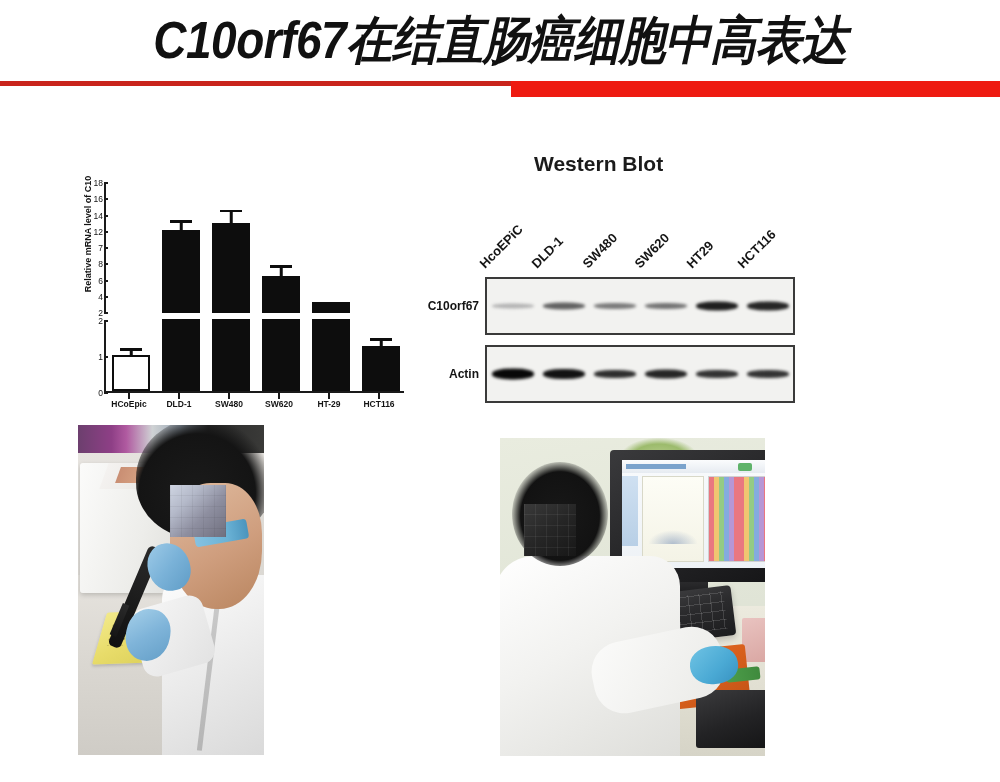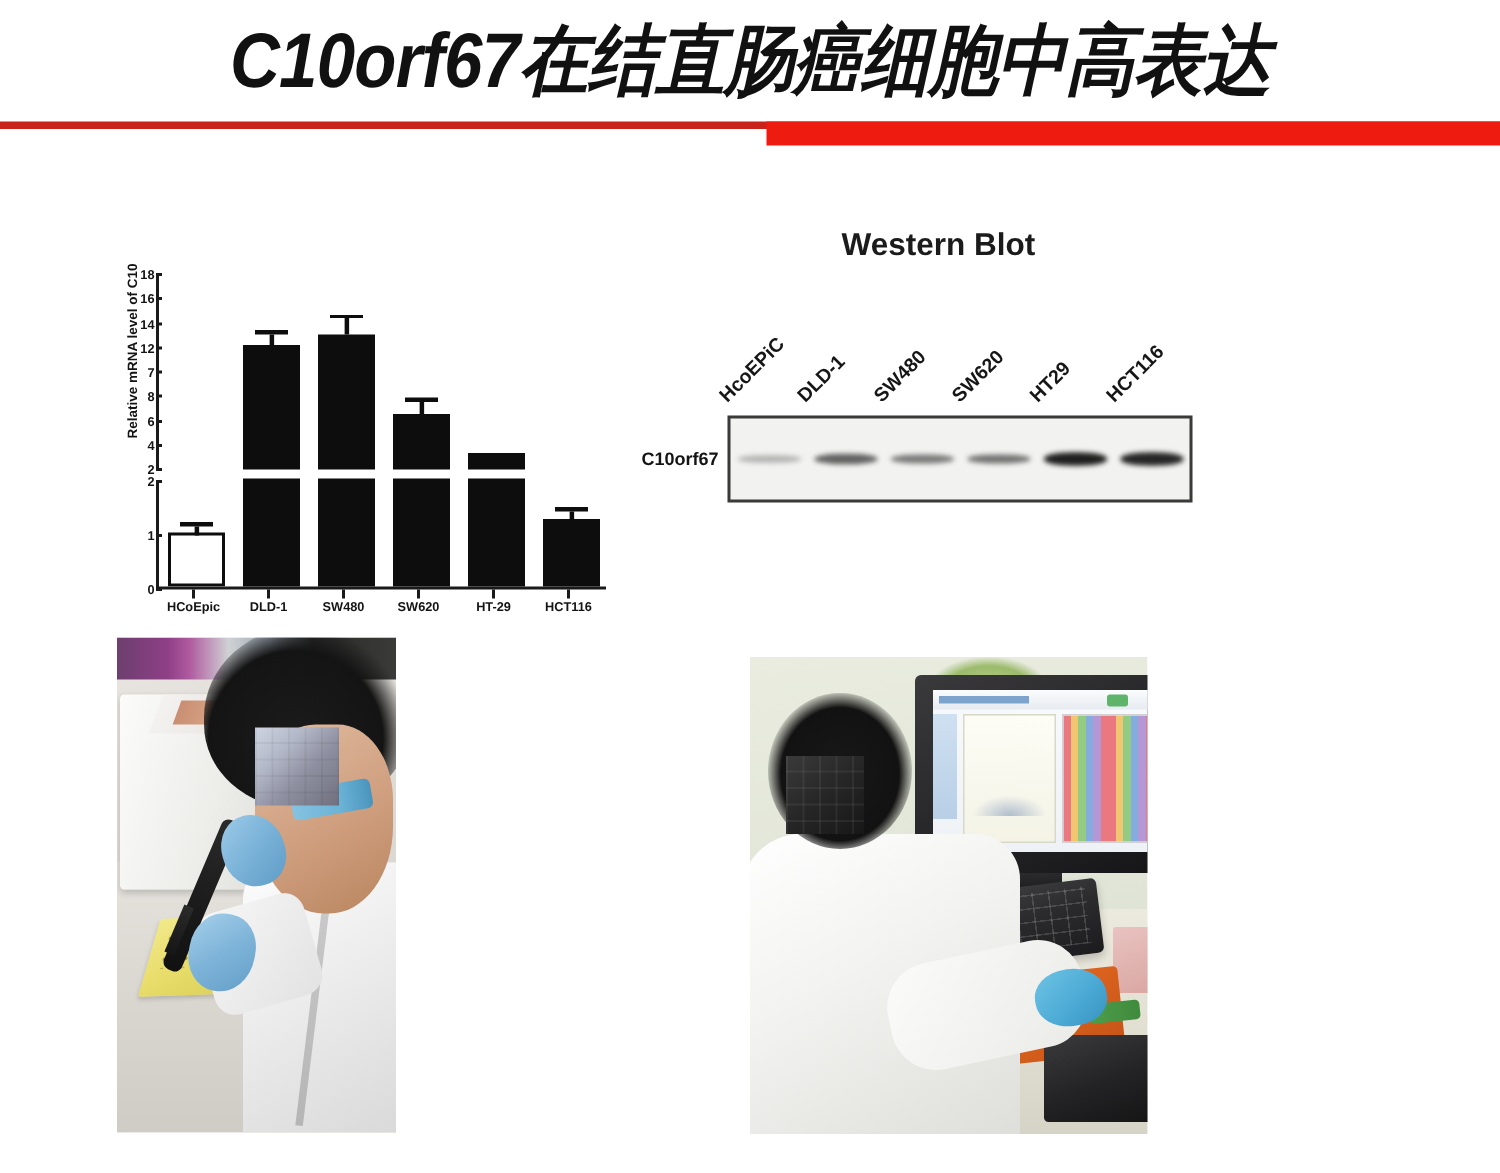--- a/index.html
+++ b/index.html
@@ -65,21 +65,21 @@
 
   
   .panel-title {
     position: absolute;
     font-weight: bold;
     font-size: 21px;
     color: #1b1b1b;
     white-space: nowrap;
   }
   #pcr-title { left: 148px; top: 152px; }
-  #wb-title  { left: 561px; top: 152px; }
+  #wb-title  { left: 534px; top: 152px; }
 
   
   .pcr-chart {
     position: absolute;
     left: 62px;
     top: 183px;
     width: 350px;
     height: 232px;
   }
   
@@ -156,21 +156,21 @@
     background: #0d0d0d;
     transform: translateX(-50%);
   }
 
   
   .ytick {
     position: absolute;
     right: 100%;
     margin-right: 3px;
     font-size: 8.5px;
-    font-weight: bold;
+    font-weight: normal;
     color: #141414;
     transform: translateY(-50%);
     white-space: nowrap;
   }
   .ytick::after {
     content: "";
     position: absolute;
     left: 100%;
     top: 50%;
     margin-left: 1px;
@@ -559,20 +559,43 @@
           </div>
           <div class="lane">
             <div class="band" style="height: 9px; background: rgb(31, 31, 31);"></div>
           </div>
           <div class="lane">
             <div class="band" style="height: 9px; background: rgb(38, 38, 38);"></div>
           </div>
         </div>
     </div>
 
+    <div class="blot-box" id="blot-actin">
+      <div class="wb-row-label">Actin</div>
+      <div class="lanes" id="lanes-actin">
+          <div class="lane">
+            <div class="band" style="height: 11px; background: rgb(8, 8, 8);"></div>
+          </div>
+          <div class="lane">
+            <div class="band" style="height: 10px; background: rgb(18, 18, 18);"></div>
+          </div>
+          <div class="lane">
+            <div class="band" style="height: 8px; background: rgb(46, 46, 46);"></div>
+          </div>
+          <div class="lane">
+            <div class="band" style="height: 9px; background: rgb(38, 38, 38);"></div>
+          </div>
+          <div class="lane">
+            <div class="band" style="height: 8px; background: rgb(51, 51, 51);"></div>
+          </div>
+          <div class="lane">
+            <div class="band" style="height: 8px; background: rgb(51, 51, 51);"></div>
+          </div>
+        </div>
+    </div>
   </div>
 
   <div class="photo" id="photo-left">
     <div class="ph-layer lp-bg"></div>
     <div class="ph-layer lp-shelf"></div>
     <div class="ph-layer lp-bench"></div>
     <div class="ph-layer lp-box"></div>
     <div class="ph-layer lp-boxtop"></div>
     <div class="ph-layer lp-boxhole"></div>
     <div class="ph-layer lp-plate"></div>

